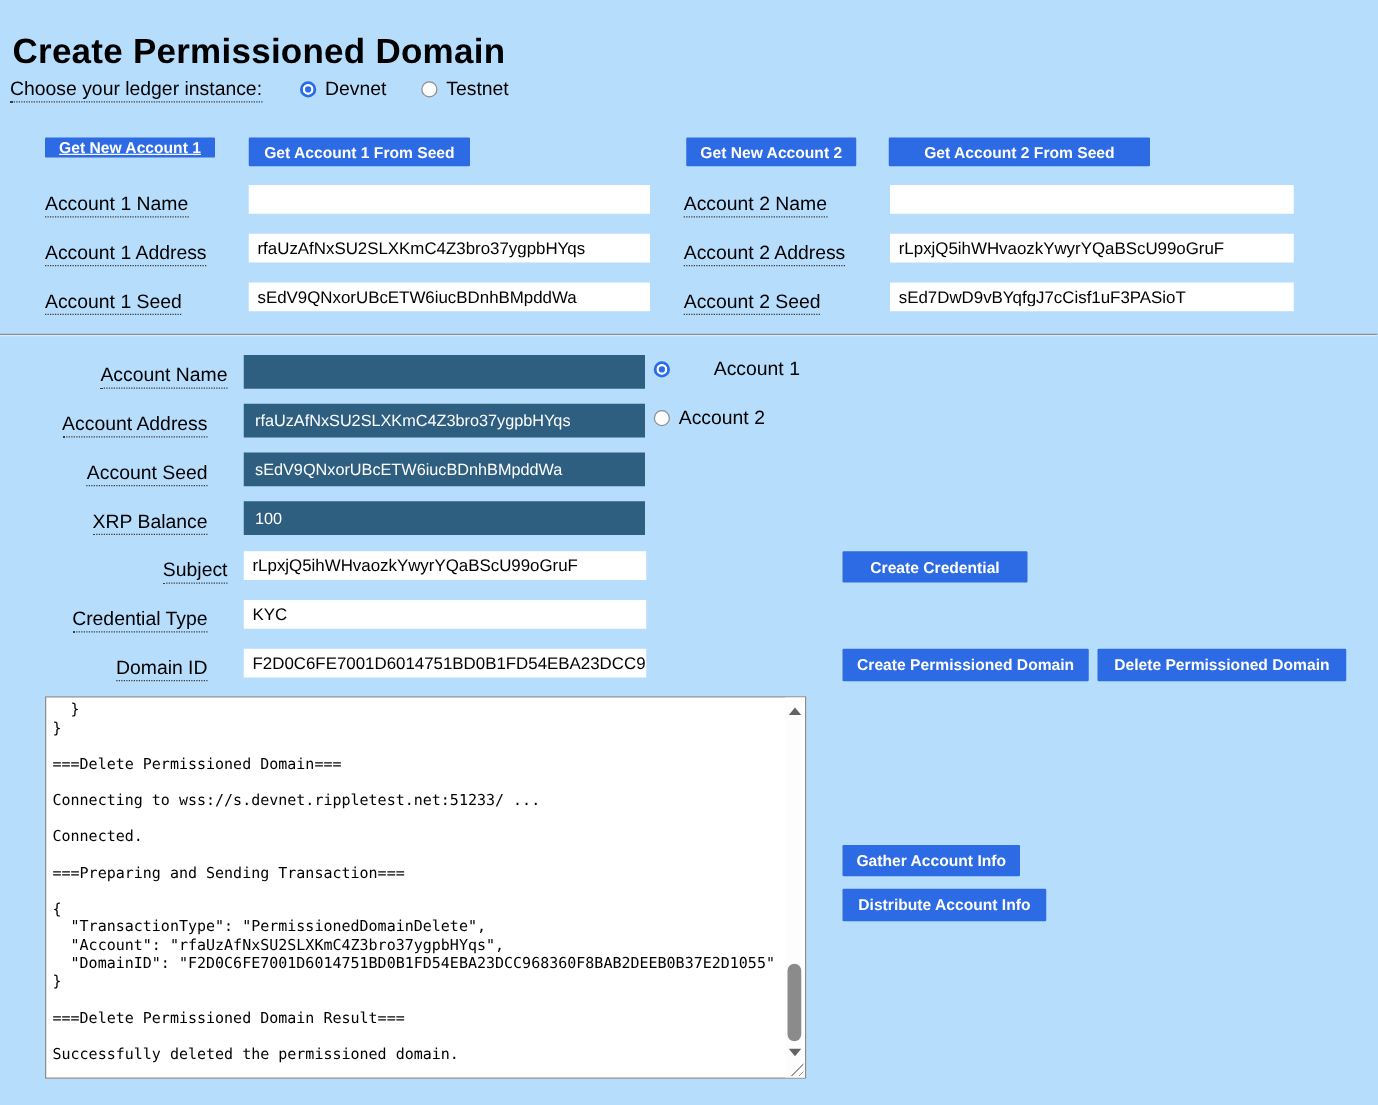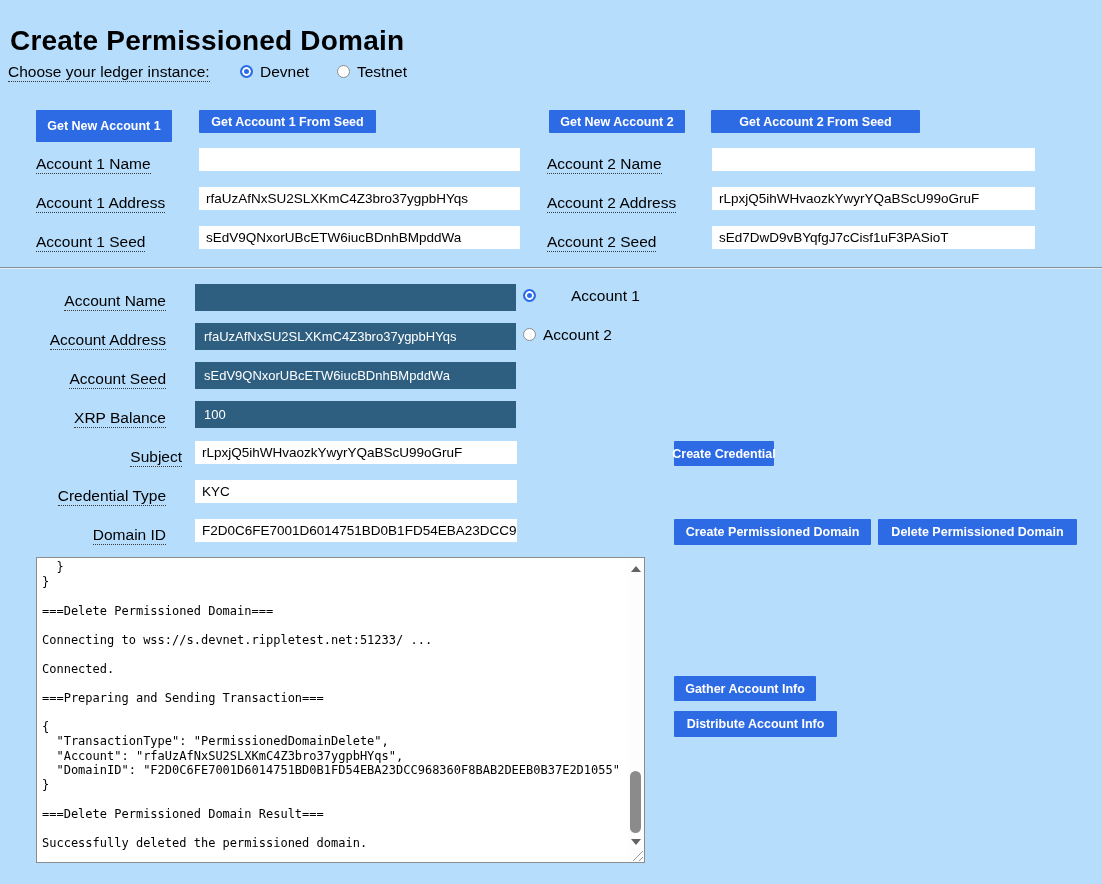--- a/index.html
+++ b/index.html
@@ -109,21 +109,21 @@
   <h1 class="title">Create Permissioned Domain</h1>
 
   <div class="abs lbl" style="left:8px;top:63px;">
     <span class="u">Choose your ledger instance:</span>
   </div>
   <span class="radio on" style="left:240px;top:65px;"></span>
   <span class="abs lbl" style="left:260px;top:63px;">Devnet</span>
   <span class="radio" style="left:337px;top:65px;"></span>
   <span class="abs lbl" style="left:357px;top:63px;">Testnet</span>
 
-  <button class="btn" style="left:36px;top:110px;width:136px;height:32px;">Get New Account 1</button>
+  <button class="btn" style="left:36px;top:110px;width:136px;height:16px;text-decoration:underline;">Get New Account 1</button>
   <button class="btn" style="left:199px;top:110px;width:177px;height:23px;">Get Account 1 From Seed</button>
 
   <div class="abs lbl" style="left:36px;top:155px;"><span class="u">Account 1 Name</span></div>
   <input class="field" style="left: 199px; top: 148px; width: 321px; height: 23px;" value="">
 
   <div class="abs lbl" style="left:36px;top:194px;"><span class="u">Account 1 Address</span></div>
   <input class="field" style="left: 199px; top: 187px; width: 321px; height: 23px;" value="rfaUzAfNxSU2SLXKmC4Z3bro37ygpbHYqs">
 
   <div class="abs lbl" style="left:36px;top:233px;"><span class="u">Account 1 Seed</span></div>
   <input class="field" style="left: 199px; top: 226px; width: 321px; height: 23px;" value="sEdV9QNxorUBcETW6iucBDnhBMpddWa">
@@ -135,21 +135,21 @@
   <input class="field" style="left: 712px; top: 148px; width: 323px; height: 23px;" value="">
 
   <div class="abs lbl" style="left:547px;top:194px;"><span class="u">Account 2 Address</span></div>
   <input class="field" style="left: 712px; top: 187px; width: 323px; height: 23px;" value="rLpxjQ5ihWHvaozkYwyrYQaBScU99oGruF">
 
   <div class="abs lbl" style="left:547px;top:233px;"><span class="u">Account 2 Seed</span></div>
   <input class="field" style="left: 712px; top: 226px; width: 323px; height: 23px;" value="sEd7DwD9vBYqfgJ7cCisf1uF3PASioT">
 
   <div class="divider"></div>
 
-  <div class="abs lbl r" style="left:0;top:292px;"><span class="u">Account Name</span></div>
+  <div class="abs lbl r" style="left:0;top:292px;padding-left:16px;"><span class="u">Account Name</span></div>
   <input class="field dark" style="left: 195px; top: 284px; width: 321px; height: 27px;" value="">
 
   <div class="abs lbl r" style="left:0;top:331px;"><span class="u">Account Address</span></div>
   <input class="field dark" style="left: 195px; top: 323px; width: 321px; height: 27px;" value="rfaUzAfNxSU2SLXKmC4Z3bro37ygpbHYqs">
 
   <div class="abs lbl r" style="left:0;top:370px;"><span class="u">Account Seed</span></div>
   <input class="field dark" style="left: 195px; top: 362px; width: 321px; height: 27px;" value="sEdV9QNxorUBcETW6iucBDnhBMpddWa">
 
   <div class="abs lbl r" style="left:0;top:409px;"><span class="u">XRP Balance</span></div>
   <input class="field dark" style="left: 195px; top: 401px; width: 321px; height: 27px;" value="100">
@@ -161,21 +161,21 @@
 
   <div class="abs lbl r" style="left:16px;top:448px;"><span class="u">Subject</span></div>
   <input class="field" style="left: 195px; top: 441px; width: 322px; height: 23px;" value="rLpxjQ5ihWHvaozkYwyrYQaBScU99oGruF">
 
   <div class="abs lbl r" style="left:0;top:487px;"><span class="u">Credential Type</span></div>
   <input class="field" style="left: 195px; top: 480px; width: 322px; height: 23px;" value="KYC">
 
   <div class="abs lbl r" style="left:0;top:526px;"><span class="u">Domain ID</span></div>
   <input class="field" style="left: 195px; top: 519px; width: 322px; height: 23px;" value="F2D0C6FE7001D6014751BD0B1FD54EBA23DCC9">
 
-  <button class="btn" style="left:674px;top:441px;width:100px;height:25px;">Create Credential</button>
+  <button class="btn" style="left:674px;top:441px;width:148px;height:25px;">Create Credential</button>
   <button class="btn" style="left:674px;top:519px;width:197px;height:26px;">Create Permissioned Domain</button>
   <button class="btn" style="left:878px;top:519px;width:199px;height:26px;">Delete Permissioned Domain</button>
   <button class="btn" style="left:674px;top:676px;width:142px;height:25px;">Gather Account Info</button>
   <button class="btn" style="left:674px;top:711px;width:163px;height:26px;">Distribute Account Info</button>
 
   <div class="console">
     <pre>  }
 }
 
 ===Delete Permissioned Domain===

